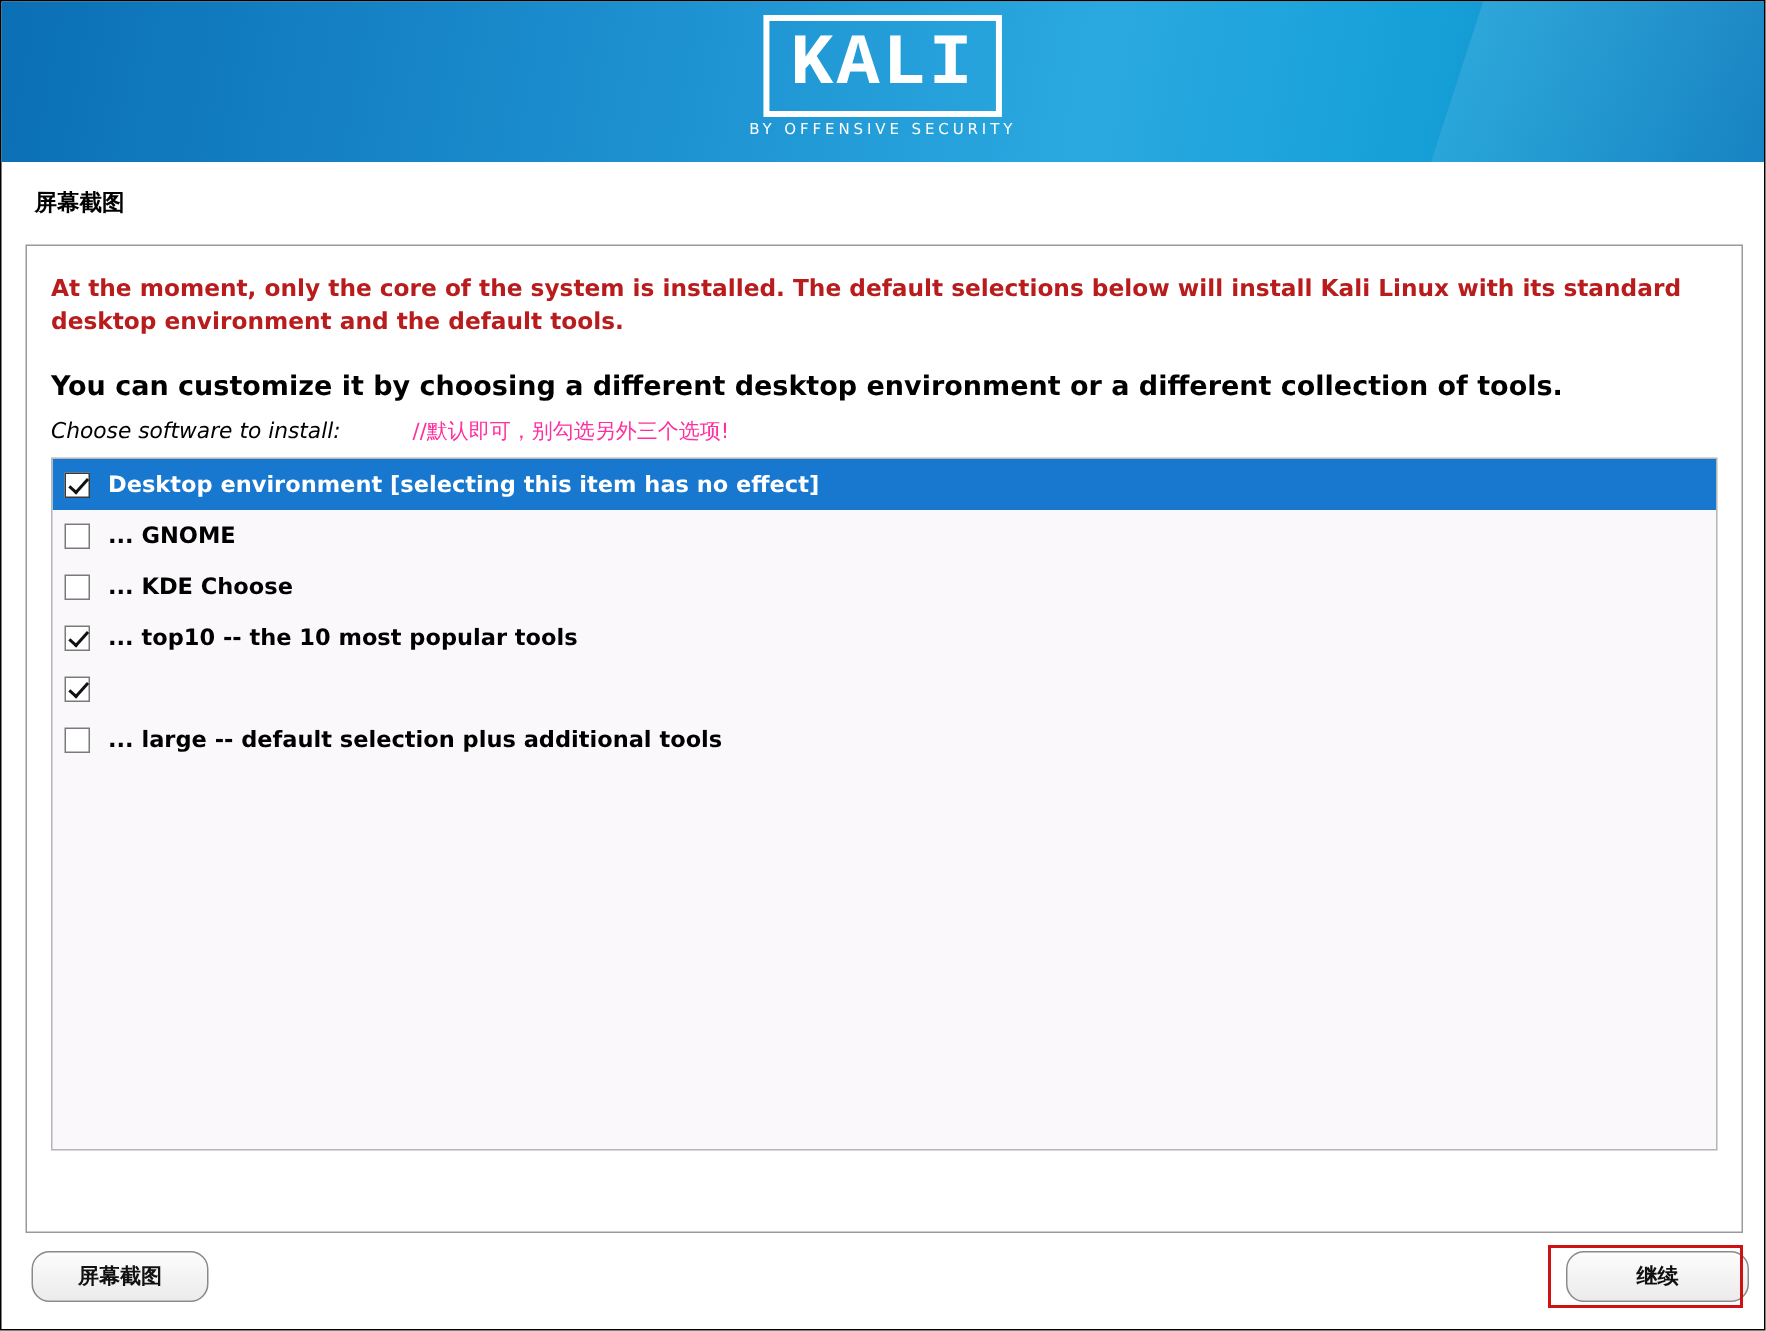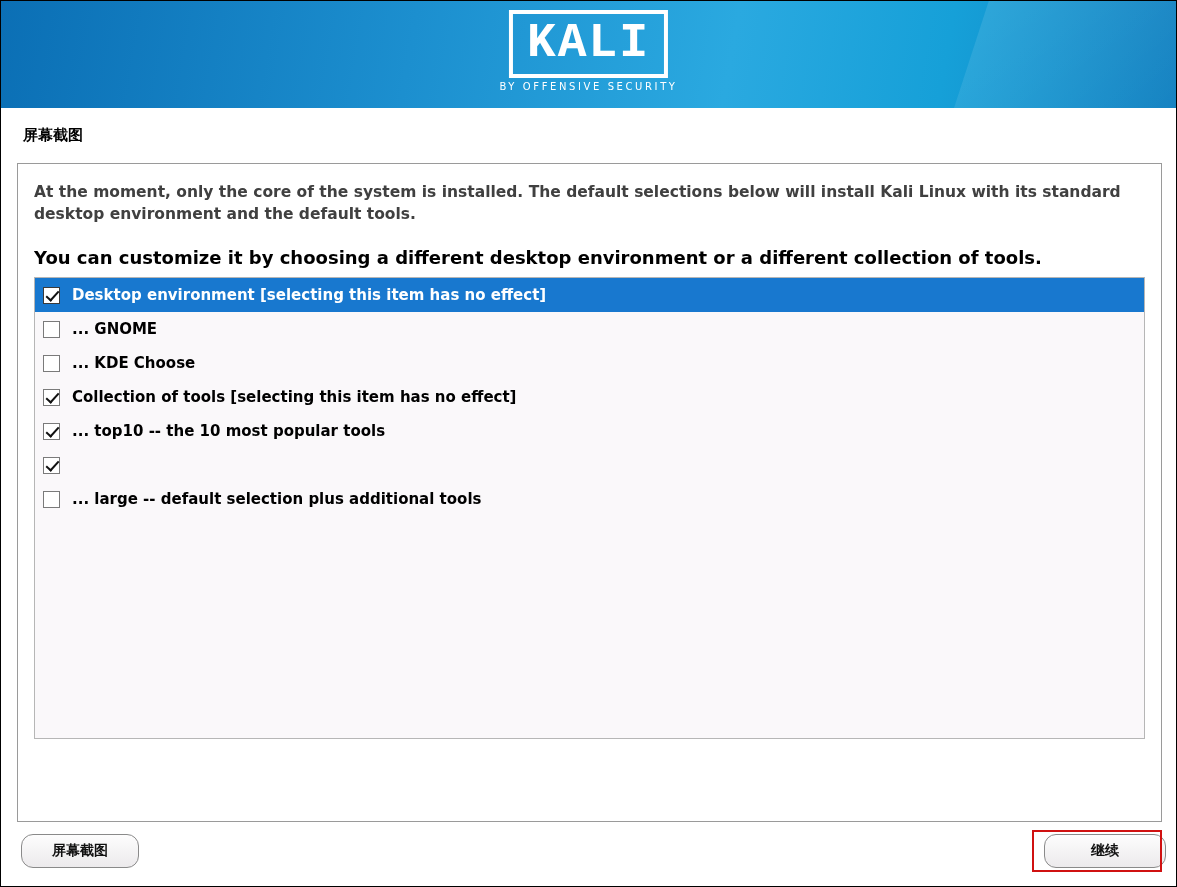--- a/index.html
+++ b/index.html
@@ -85,21 +85,21 @@
     border: 1px solid #9a9a9a;
     background: #ffffff;
     flex: 1 1 auto;
     position: relative;
     padding: 14px 16px 0 16px;
     box-sizing: border-box;
   }
   .intro {
     font-size: 15.5px;
     font-weight: bold;
-    color: #404040;
+    color: #b91c1c;
     line-height: 22px;
     margin: 3px 0 0 0;
     max-width: 1100px;
   }
   .intro2 {
     font-size: 18px;
     font-weight: bold;
     color: #000;
     line-height: 22px;
     margin: 22px 0 0 0;
@@ -226,37 +226,37 @@
       <div class="logo-sub">BY OFFENSIVE SECURITY</div>
     </div>
   </div>
 
   <div class="page-title">屏幕截图</div>
 
   <div class="panel">
     <div class="intro">At the moment, only the core of the system is installed. The default selections below will install Kali Linux with its standard desktop environment and the default tools.</div>
     <div class="intro2">You can customize it by choosing a different desktop environment or a different collection of tools.</div>
 
+    <div class="chooser-row">
+      <div class="chooser-label">Choose software to install:</div>
+      <div class="annotation">//默认即可，别勾选另外三个选项!</div>
+    </div>
 
     <div class="listbox" id="listbox">
         <div class="row selected">
           <span class="cb checked"></span>
           <span class="row-label">Desktop environment [selecting this item has no effect]</span>
         </div>
         <div class="row">
           <span class="cb"></span>
           <span class="row-label">... GNOME</span>
         </div>
         <div class="row">
           <span class="cb"></span>
           <span class="row-label">... KDE Choose</span>
-        </div>
-        <div class="row">
-          <span class="cb checked"></span>
-          <span class="row-label">Collection of tools [selecting this item has no effect]</span>
         </div>
         <div class="row">
           <span class="cb checked"></span>
           <span class="row-label">... top10 -- the 10 most popular tools</span>
         </div>
         <div class="row">
           <span class="cb checked"></span>
         </div>
         <div class="row">
           <span class="cb"></span>

